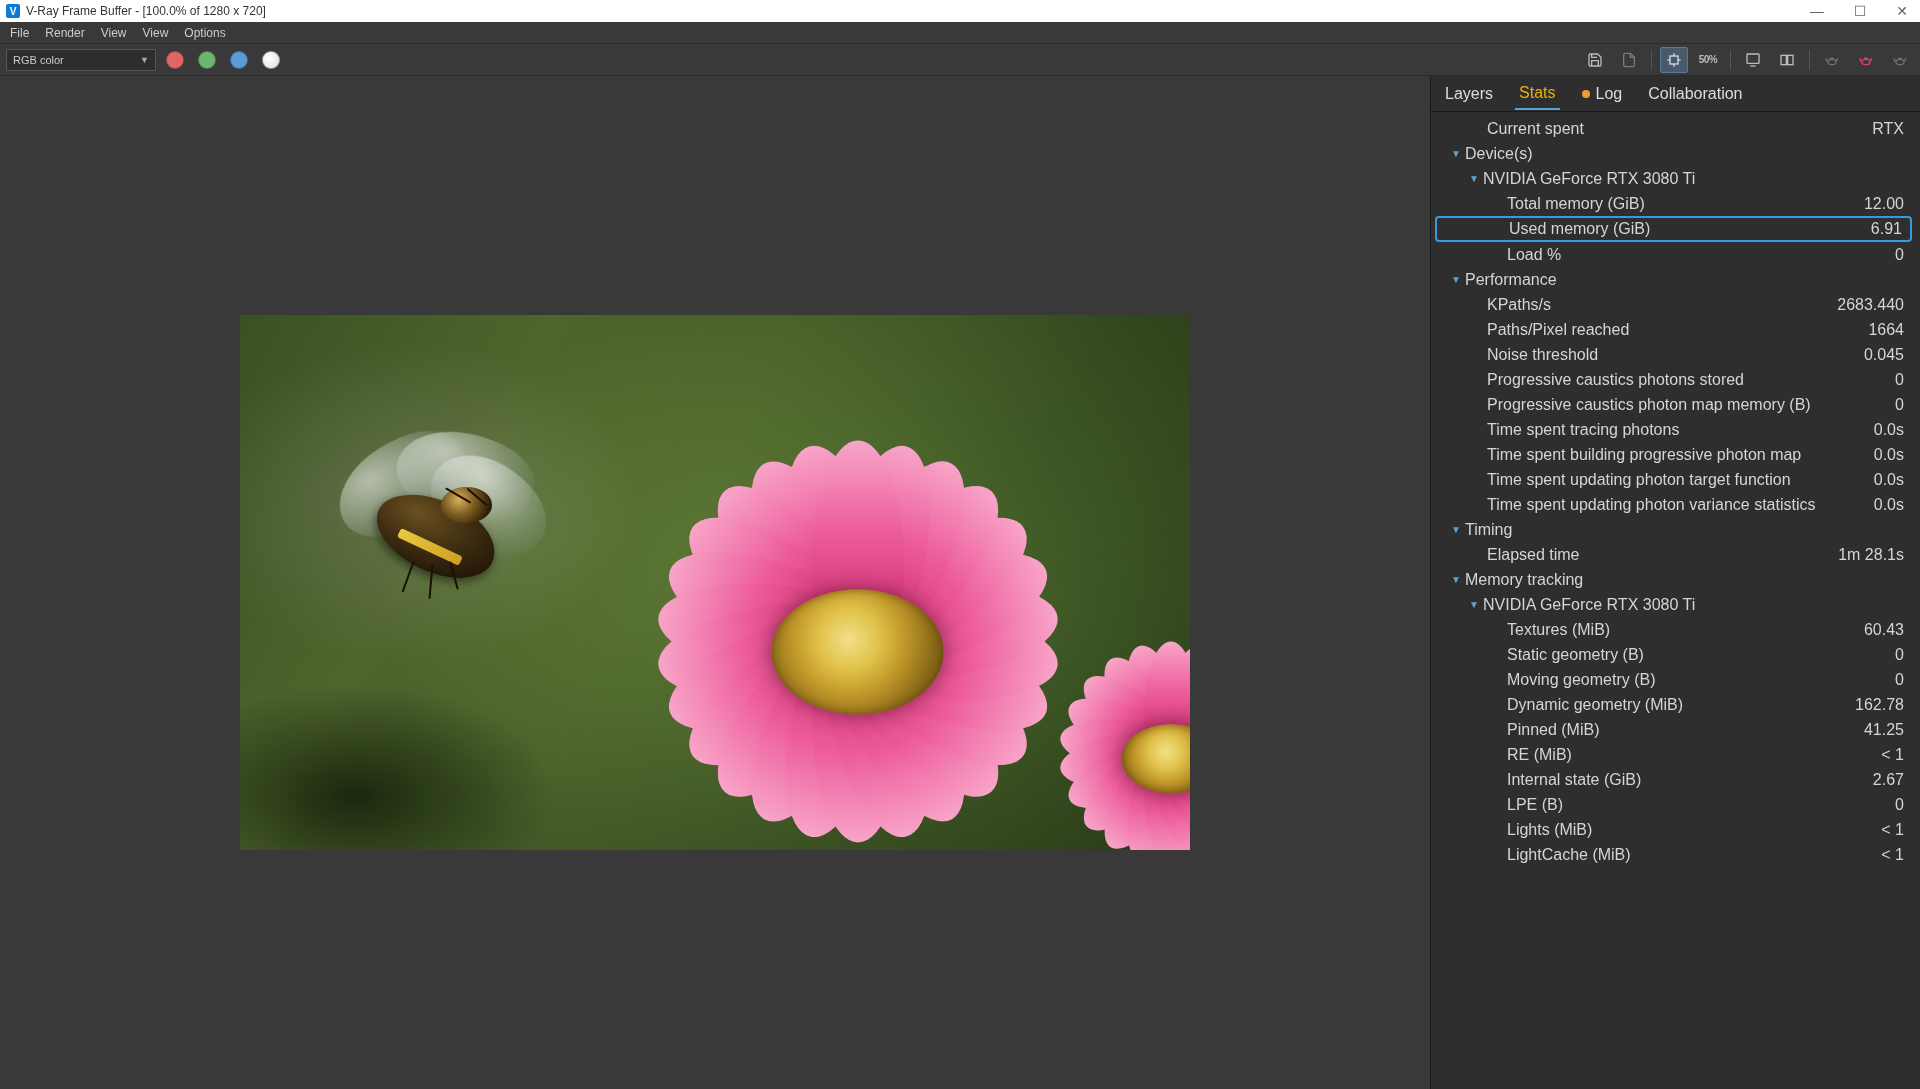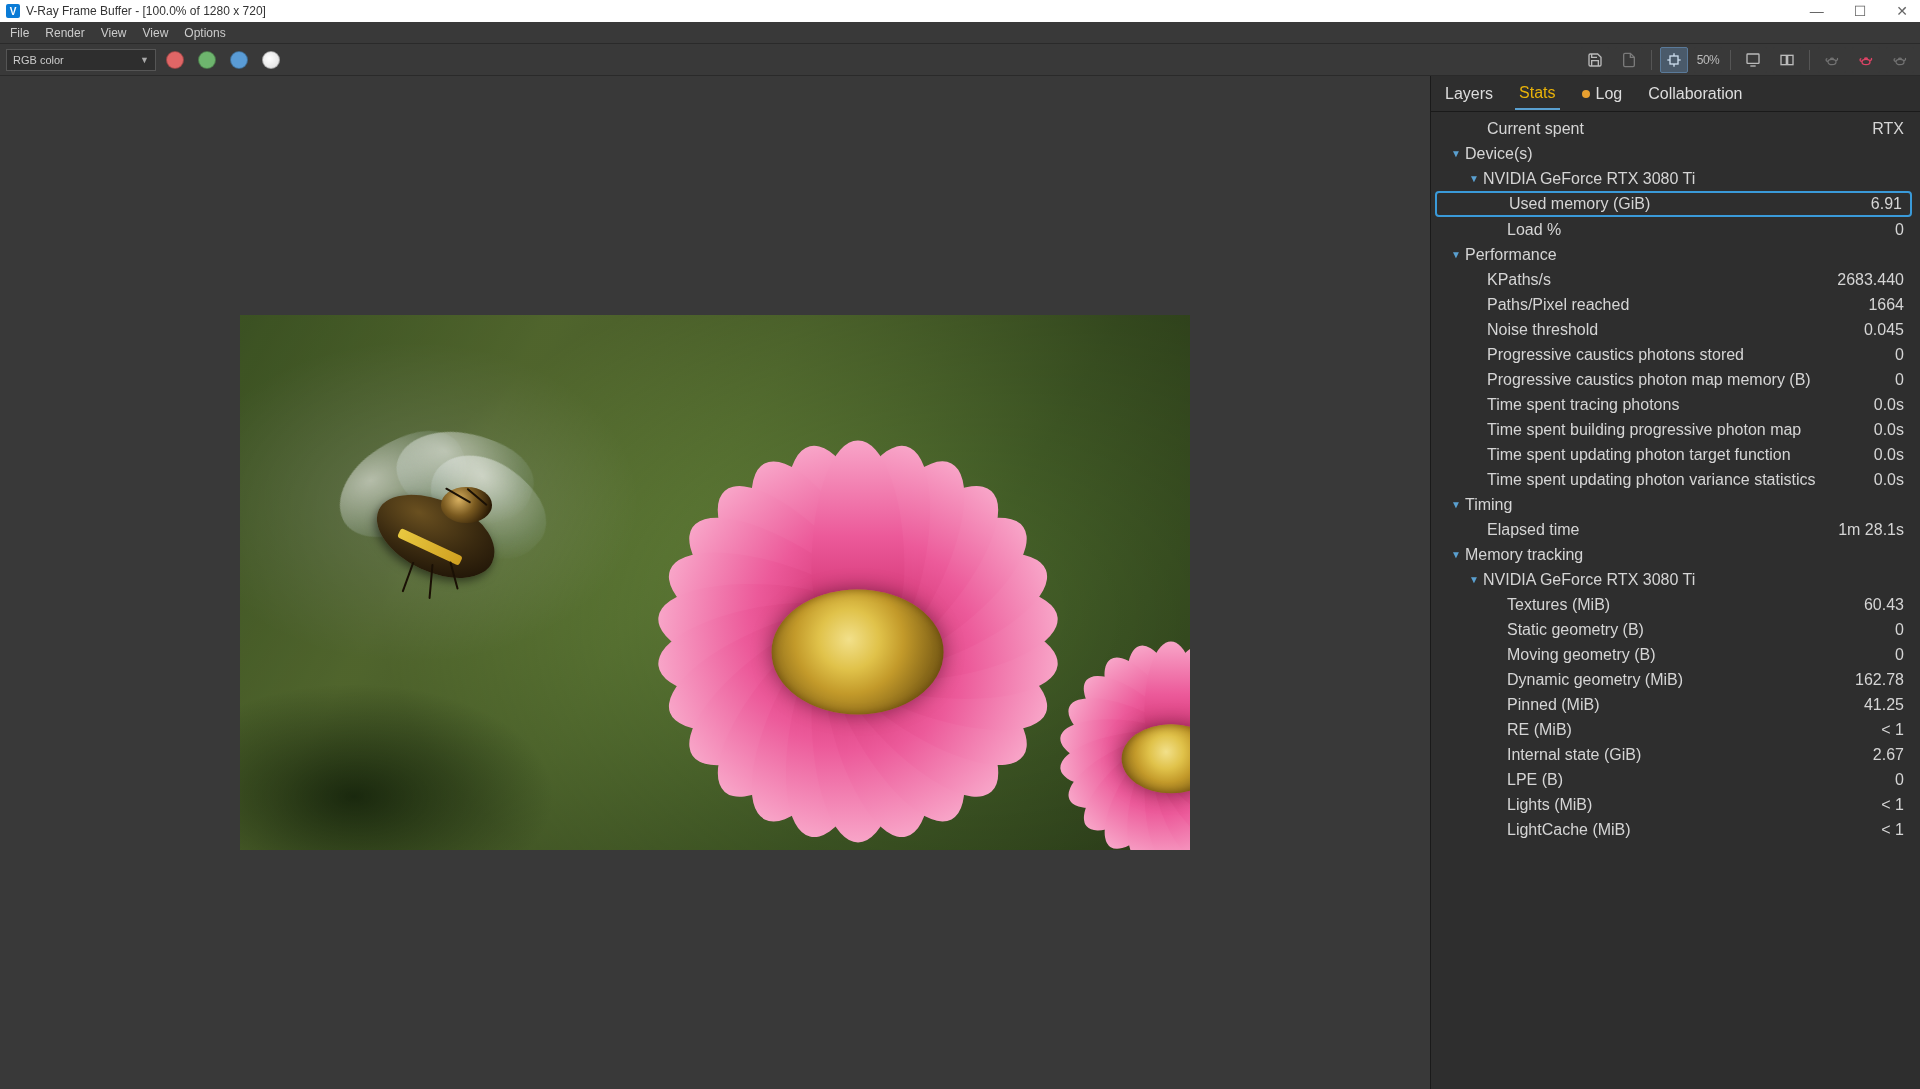--- a/index.html
+++ b/index.html
@@ -21,21 +21,21 @@
 .channel-select .chev { font-size: 9px; color: #aaa; }
 .swatch { width: 18px; height: 18px; border-radius: 50%; margin: 0 4px; border: 1px solid rgba(0,0,0,0.3); }
 .sw-r { background: #e06666; }
 .sw-g { background: #6eb56e; }
 .sw-b { background: #5a9cd6; }
 .sw-w { background: radial-gradient(circle at 40% 40%, #fff, #ddd); }
 .toolbar .right-tools { margin-left: auto; display: flex; align-items: center; gap: 6px; }
 .tool-btn { width: 28px; height: 26px; background: #393939; border: 1px solid transparent; border-radius: 2px; display: flex; align-items: center; justify-content: center; color: #bbb; font-size: 13px; cursor: pointer; }
 .tool-btn.active { background: #4a5a6a; border-color: #5a7a9a; }
 .tool-btn svg { width: 16px; height: 16px; }
-.tool-btn.small-text { font-size: 12px; letter-spacing: -0.5px; }
+.tool-btn.small-text { font-size: 10px; letter-spacing: -0.5px; font-weight: bold; }
 .tool-sep { width: 1px; height: 20px; background: #555; margin: 0 2px; }
 
 
 .body-row { display: flex; height: calc(100% - 76px); }
 .viewport { flex: 1; background: #393939; display: flex; align-items: center; justify-content: center; padding: 4px; overflow: hidden; }
 .render-img { width: 100%; max-width: 950px; aspect-ratio: 1280/720; position: relative; overflow: hidden; background: #222; }
 
 
 .render-img .bg {
   position: absolute; inset: 0;
@@ -320,20 +320,25 @@
       <div class="tree-row">
           <span class="indent ind1"></span>
           <span class="arrow open"></span>
           <span class="label">Device(s)</span>
         </div>
       <div class="tree-row">
           <span class="indent ind2"></span>
           <span class="arrow open"></span>
           <span class="label">NVIDIA GeForce RTX 3080 Ti</span>
         </div>
+      <div class="tree-row">
+          <span class="indent ind4"></span>
+          <span class="label">Total memory (GiB)</span>
+          <span class="value">12.00</span>
+        </div>
       <div class="tree-row highlight">
           <span class="indent ind4"></span>
           <span class="label">Used memory (GiB)</span>
           <span class="value">6.91</span>
         </div>
       <div class="tree-row">
           <span class="indent ind4"></span>
           <span class="label">Load %</span>
           <span class="value">0</span>
         </div>

